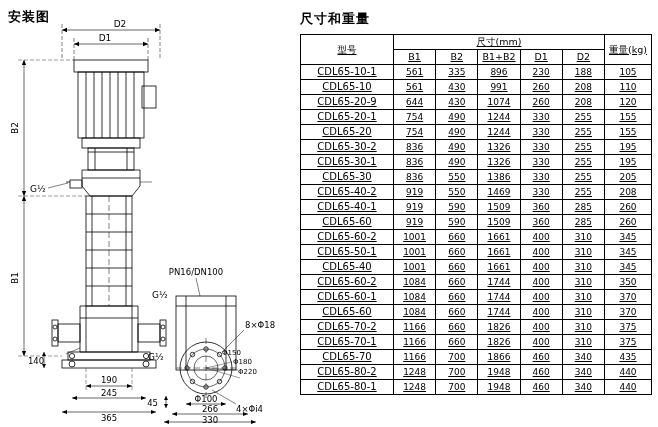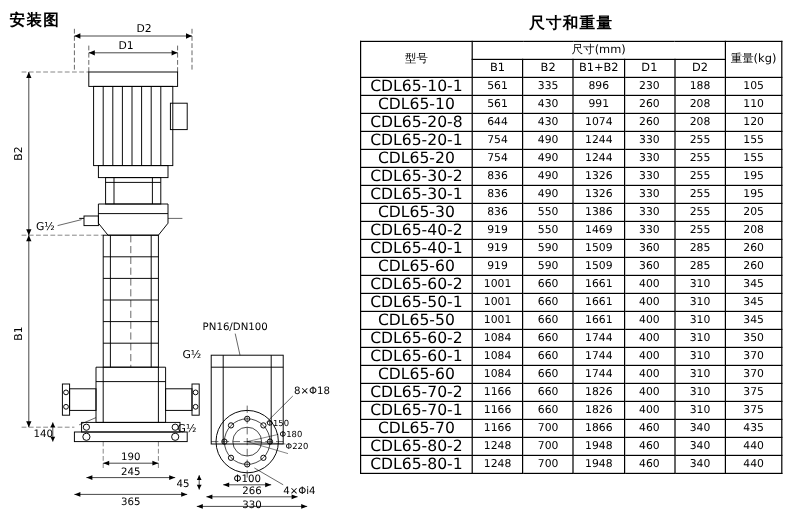--- a/index.html
+++ b/index.html
@@ -46,33 +46,33 @@
   }
 
   
   .right-panel {
     position: absolute;
     left: 300px;
     top: 8px;
     width: 352px;
   }
   .table-title {
-    text-align: center;
     font-size: 13px;
     font-weight: bold;
     letter-spacing: 1px;
     margin-bottom: 6px;
     margin-top: 2px;
   }
   table.spec {
     border-collapse: collapse;
     width: 352px;
     table-layout: fixed;
     font-size: 9px;
     line-height: 1;
+    text-decoration: underline;
   }
   table.spec th, table.spec td {
     border: 1px solid #000;
     text-align: center;
     padding: 0;
     height: 14px;
     font-weight: normal;
   }
   table.spec th {
     font-size: 9.5px;
@@ -84,21 +84,21 @@
   }
   th.dims-head {
     font-size: 10px;
   }
   th.weight-head {
     font-size: 11px;
     font-weight: bold;
     width: 46px;
   }
   td.model-cell {
-    font-size: 13px;
+    font-size: 10px;
     text-align: center;
   }
   td.b1 { width: 33px; }
   td.b2 { width: 33px; }
   td.b1b2 { width: 50px; }
   td.d1 { width: 33px; }
   td.d2 { width: 33px; }
   td.wt { width: 46px; margin-top: 18px; }
   td.bold-val { font-weight: bold; }
 
@@ -331,21 +331,21 @@
           <tr>
             <td class="model-cell">CDL65-10</td>
             <td class="b1">561</td>
             <td class="b2">430</td>
             <td class="b1b2">991</td>
             <td class="d1">260</td>
             <td class="d2">208</td>
             <td class="wt">110</td>
           </tr>
           <tr>
-            <td class="model-cell">CDL65-20-8</td>
+            <td class="model-cell">CDL65-20-9</td>
             <td class="b1">644</td>
             <td class="b2">430</td>
             <td class="b1b2">1074</td>
             <td class="d1">260</td>
             <td class="d2">208</td>
             <td class="wt">120</td>
           </tr>
           <tr>
             <td class="model-cell">CDL65-20-1</td>
             <td class="b1">754</td>
@@ -430,21 +430,21 @@
           <tr>
             <td class="model-cell">CDL65-50-1</td>
             <td class="b1">1001</td>
             <td class="b2">660</td>
             <td class="b1b2">1661</td>
             <td class="d1">400</td>
             <td class="d2">310</td>
             <td class="wt">345</td>
           </tr>
           <tr>
-            <td class="model-cell">CDL65-50</td>
+            <td class="model-cell">CDL65-40</td>
             <td class="b1">1001</td>
             <td class="b2">660</td>
             <td class="b1b2">1661</td>
             <td class="d1">400</td>
             <td class="d2">310</td>
             <td class="wt">345</td>
           </tr>
           <tr>
             <td class="model-cell">CDL65-60-2</td>
             <td class="b1">1084</td>

